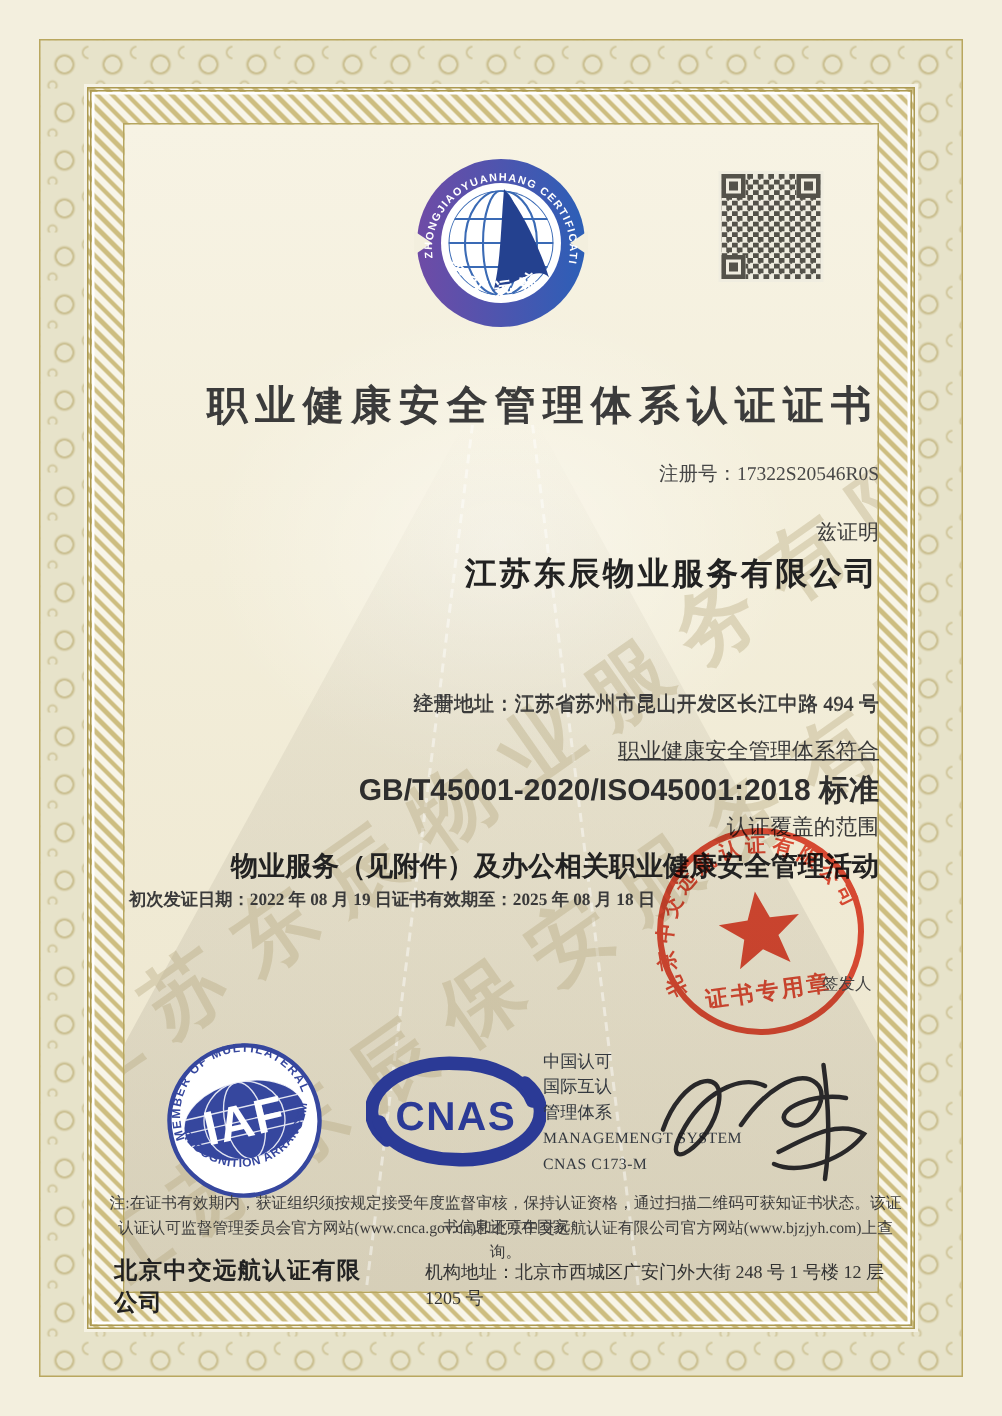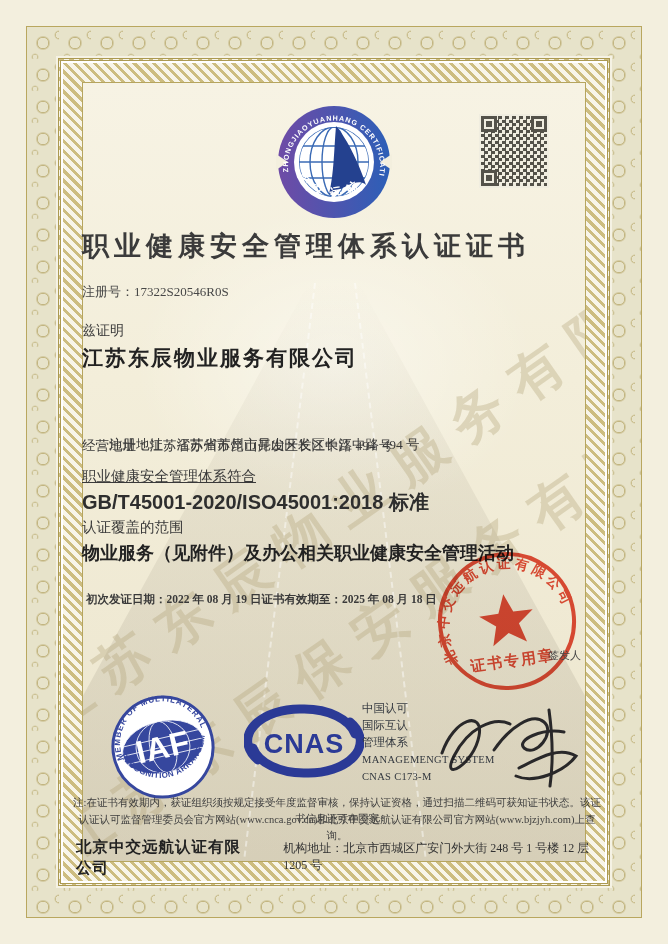--- a/index.html
+++ b/index.html
@@ -48,21 +48,21 @@
   .wm{
     position:absolute; white-space:nowrap;
     font-size:54px; font-weight:bold; letter-spacing:18px;
     color:rgba(176,160,116,.34);
     transform:rotate(-35deg); transform-origin:left center;
     pointer-events:none;
   }
   .wm1{left:-40px; top:600px;}
   .wm2{left:-20px; top:730px;}
   
-  .row{position:absolute; left:82px; right:82px; text-align:left;}
+  .row{position:absolute; left:82px; right:82px; text-align:right;margin-top:24px;}
   .title{top:228px; font-size:27px; font-weight:bold; letter-spacing:5px; color:#3b3b3b;}
   .regno{top:283px; font-size:13px; color:#474747;}
   .certify{top:322px; font-size:14px;}
   .company{top:344px; font-size:21px; font-weight:bold; letter-spacing:2px; color:#222;}
   .credit{top:395px; font-size:13.5px;}
   .regaddr{top:436px; font-size:13.5px;padding-left:27px;}
   .bizaddr{top:437px; font-size:13.5px;}
   .conform{top:467px; font-size:14.5px;text-decoration:underline;}
   .standard{top:489px; font-size:20px; font-weight:bold; color:#2e2e2e; font-family:"Liberation Sans",sans-serif;}
   .scopelabel{top:518px; font-size:14.5px;}

